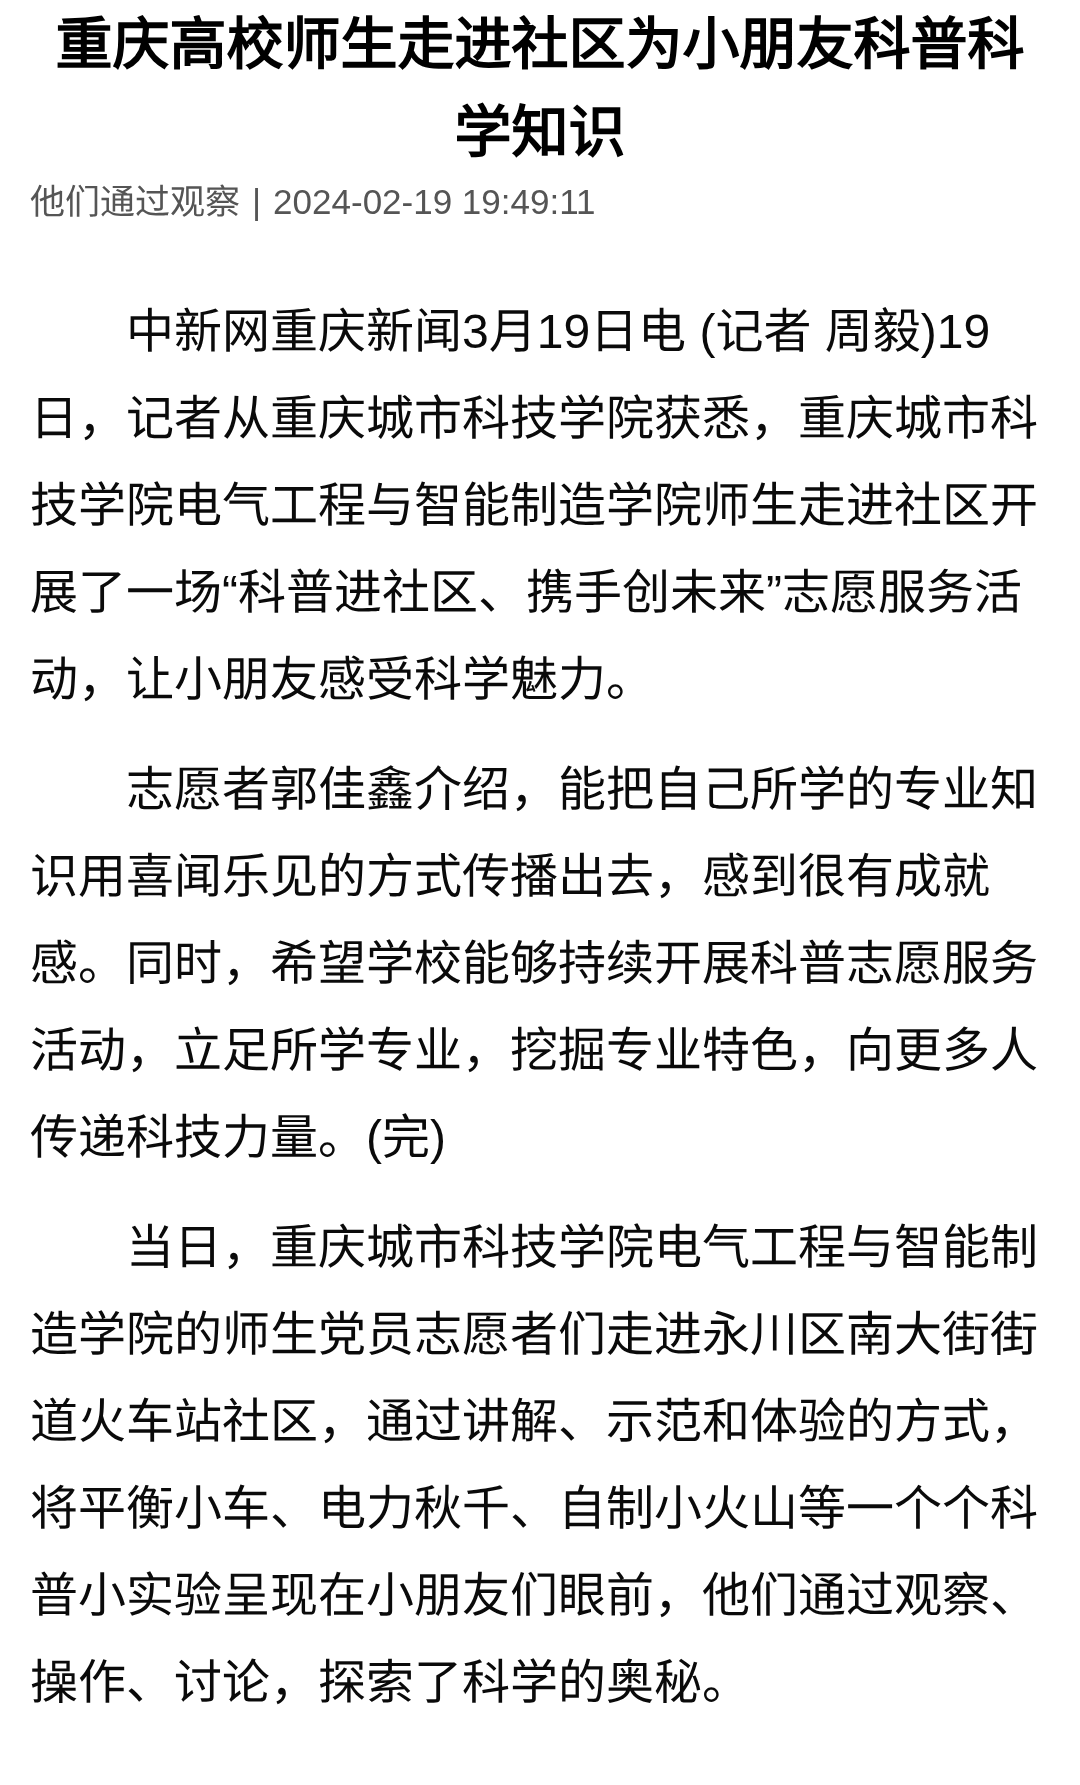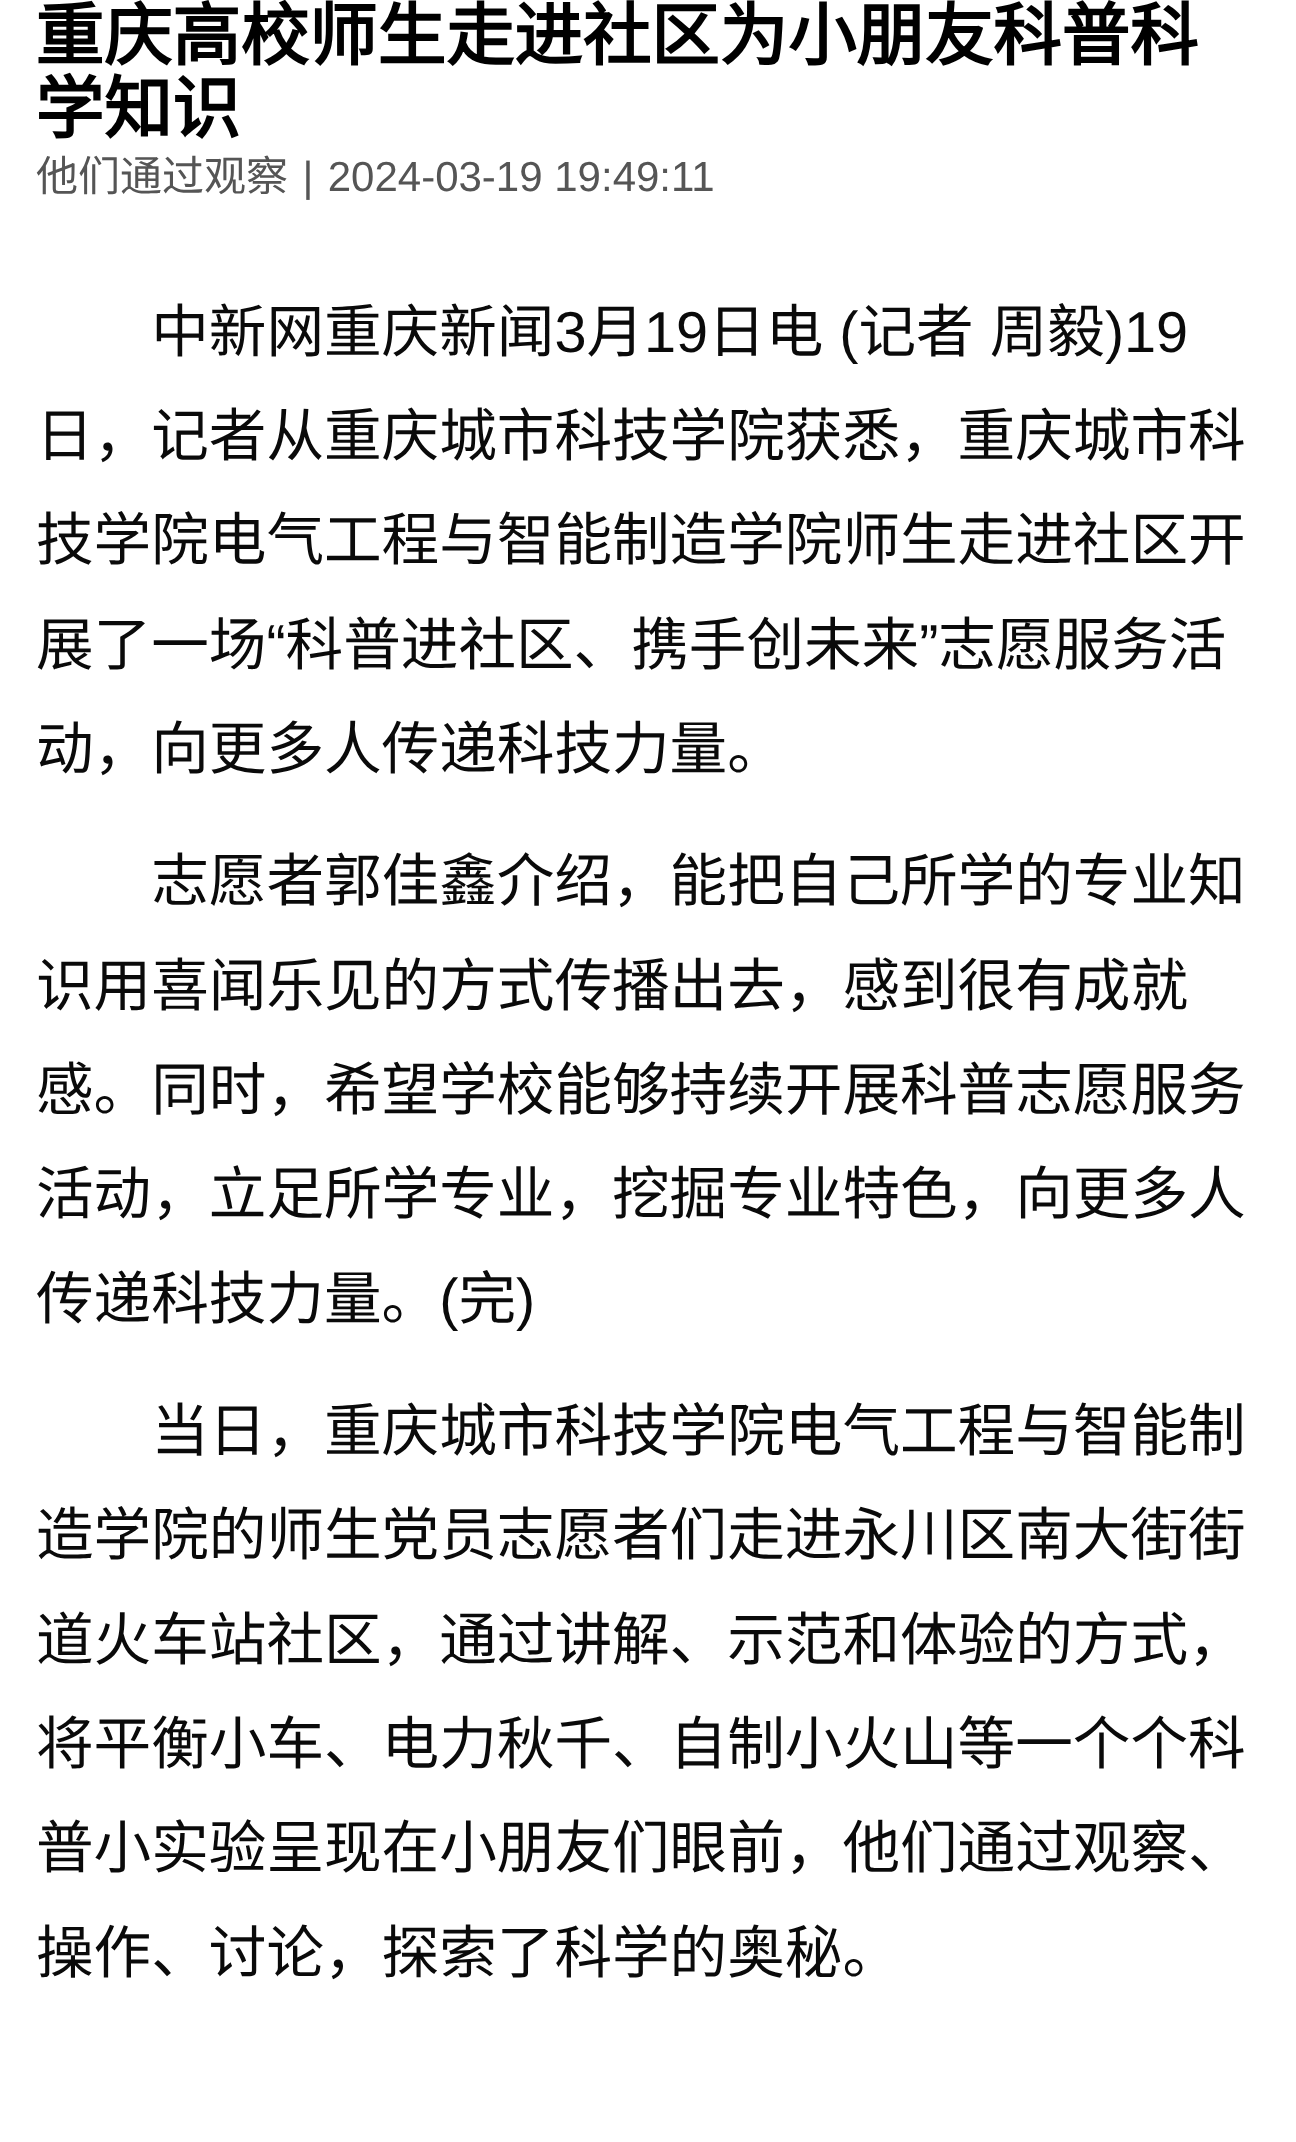--- a/index.html
+++ b/index.html
@@ -13,24 +13,24 @@
     min-height: 1785px;
     box-sizing: border-box;
     background: #ffffff;
     padding: 0 30px 48px 30px;
     overflow: hidden;
   }
   .title {
     margin: 0;
     padding: 0;
     font-size: 57px;
-    line-height: 61px;
+    line-height: 88px;
     font-weight: 700;
     color: #000000;
-    text-align: left;
+    text-align: center;
     word-break: break-all;
     overflow-wrap: anywhere;
   }
   .byline {
     margin-top: 4px;
     margin-bottom: 64px;
     font-size: 35px;
     line-height: 44px;
     color: #555555;
     white-space: nowrap;
@@ -57,22 +57,22 @@
   }
 </style>
 </head>
 <body>
 
 <main class="page">
 
   <h1 class="title">重庆高校师生走进社区为小朋友科普科学知识</h1>
 
   <div class="byline">
-    <span>他们通过观察</span><span class="sep">|</span><span>2024-03-19 19:49:11</span>
+    <span>他们通过观察</span><span class="sep">|</span><span>2024-02-19 19:49:11</span>
   </div>
 
   <div class="body-text">
-    <p class="para">中新网重庆新闻3月19日电 (记者 周毅)19日，记者从重庆城市科技学院获悉，重庆城市科技学院电气工程与智能制造学院师生走进社区开展了一场“科普进社区、携手创未来”志愿服务活动，向更多人传递科技力量。</p>
+    <p class="para">中新网重庆新闻3月19日电 (记者 周毅)19日，记者从重庆城市科技学院获悉，重庆城市科技学院电气工程与智能制造学院师生走进社区开展了一场“科普进社区、携手创未来”志愿服务活动，让小朋友感受科学魅力。</p>
     <p class="para">志愿者郭佳鑫介绍，能把自己所学的专业知识用喜闻乐见的方式传播出去，感到很有成就感。同时，希望学校能够持续开展科普志愿服务活动，立足所学专业，挖掘专业特色，向更多人传递科技力量。(完)</p>
     <p class="para">当日，重庆城市科技学院电气工程与智能制造学院的师生党员志愿者们走进永川区南大街街道火车站社区，通过讲解、示范和体验的方式，将平衡小车、电力秋千、自制小火山等一个个科普小实验呈现在小朋友们眼前，他们通过观察、操作、讨论，探索了科学的奥秘。</p>
   </div>
 
 </main>
 
 </body></html>

